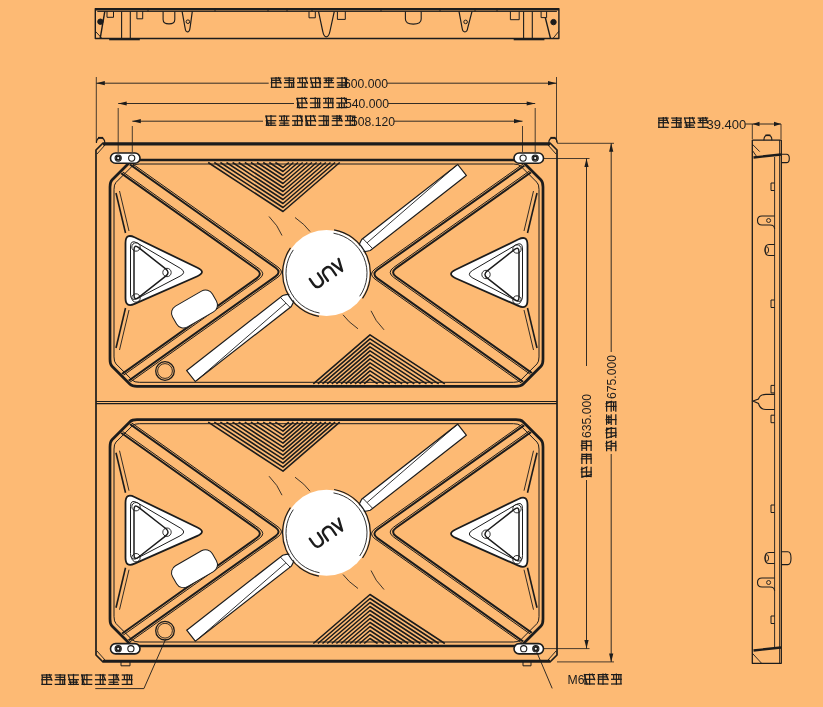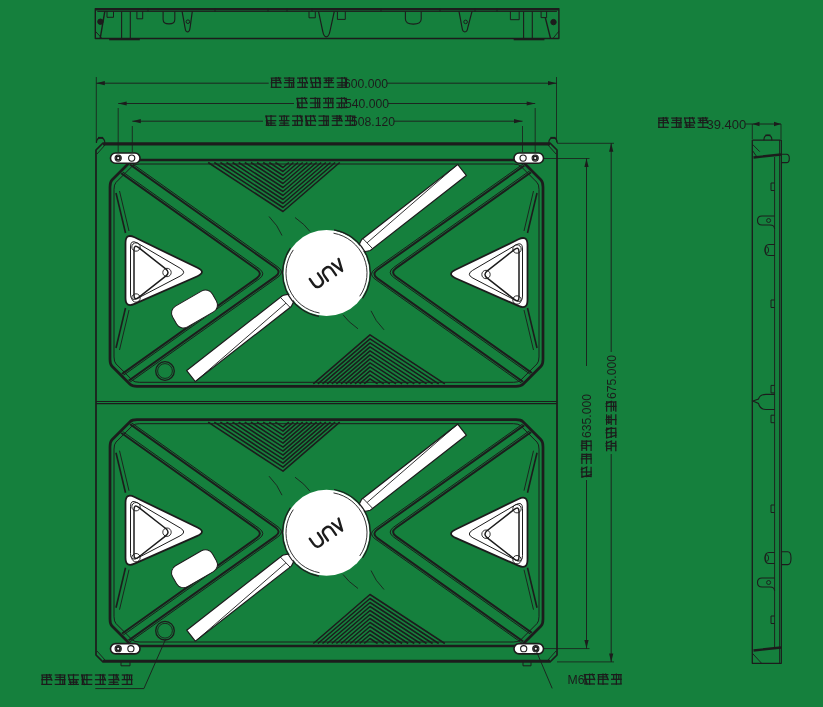--- a/index.html
+++ b/index.html
@@ -1,15 +1,15 @@
 <!DOCTYPE html>
 <html><head><meta charset="utf-8">
 <style>
 html,body{margin:0;padding:0;background:#ffffff;}
-#page{position:relative;width:823px;height:707px;background:#15803d;overflow:hidden;transform:translateZ(0);will-change:transform;}
+#page{position:relative;width:823px;height:707px;background:#fdba74;overflow:hidden;transform:translateZ(0);will-change:transform;}
 </style></head>
 <body>
 <div id="page">
 <svg width="823" height="707" viewBox="0 0 823 707">
 <g>
         <path d="M 95.3,8.6 L 558.9,8.6 L 558.9,38.5 L 95.3,38.5 Z" fill="none" stroke="#1c1c1c" stroke-width="1.4" stroke-linejoin="round"></path>
         <line x1="97.3" y1="11.4" x2="556.9" y2="11.4" stroke="#1c1c1c" stroke-width="1.0" stroke-linecap="butt"></line>
         <line x1="95.3" y1="9.5" x2="558.9" y2="9.5" stroke="#1c1c1c" stroke-width="2.2" stroke-linecap="butt"></line>
         <circle cx="100.4" cy="21.7" r="2.7" fill="#1c1c1c" stroke="#1c1c1c" stroke-width="1.0"></circle>
         <line x1="104.8" y1="11.4" x2="100.2" y2="38.3" stroke="#1c1c1c" stroke-width="1.4" stroke-linecap="butt"></line>

